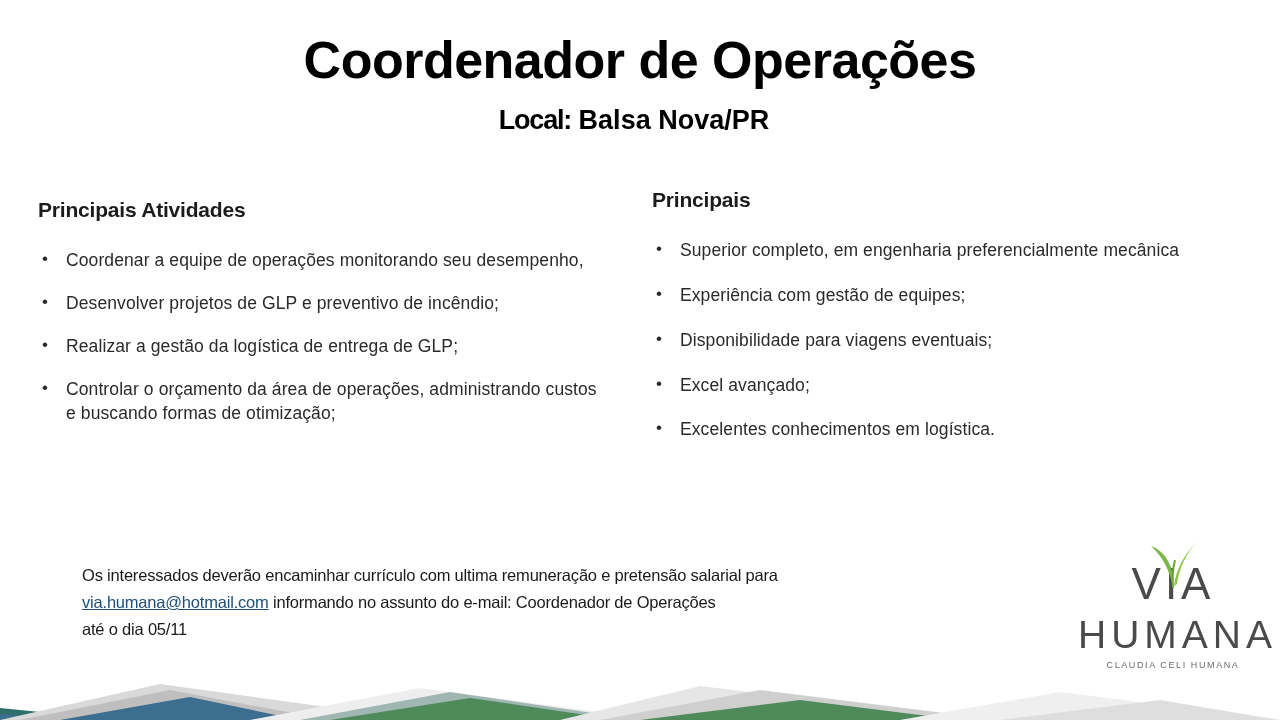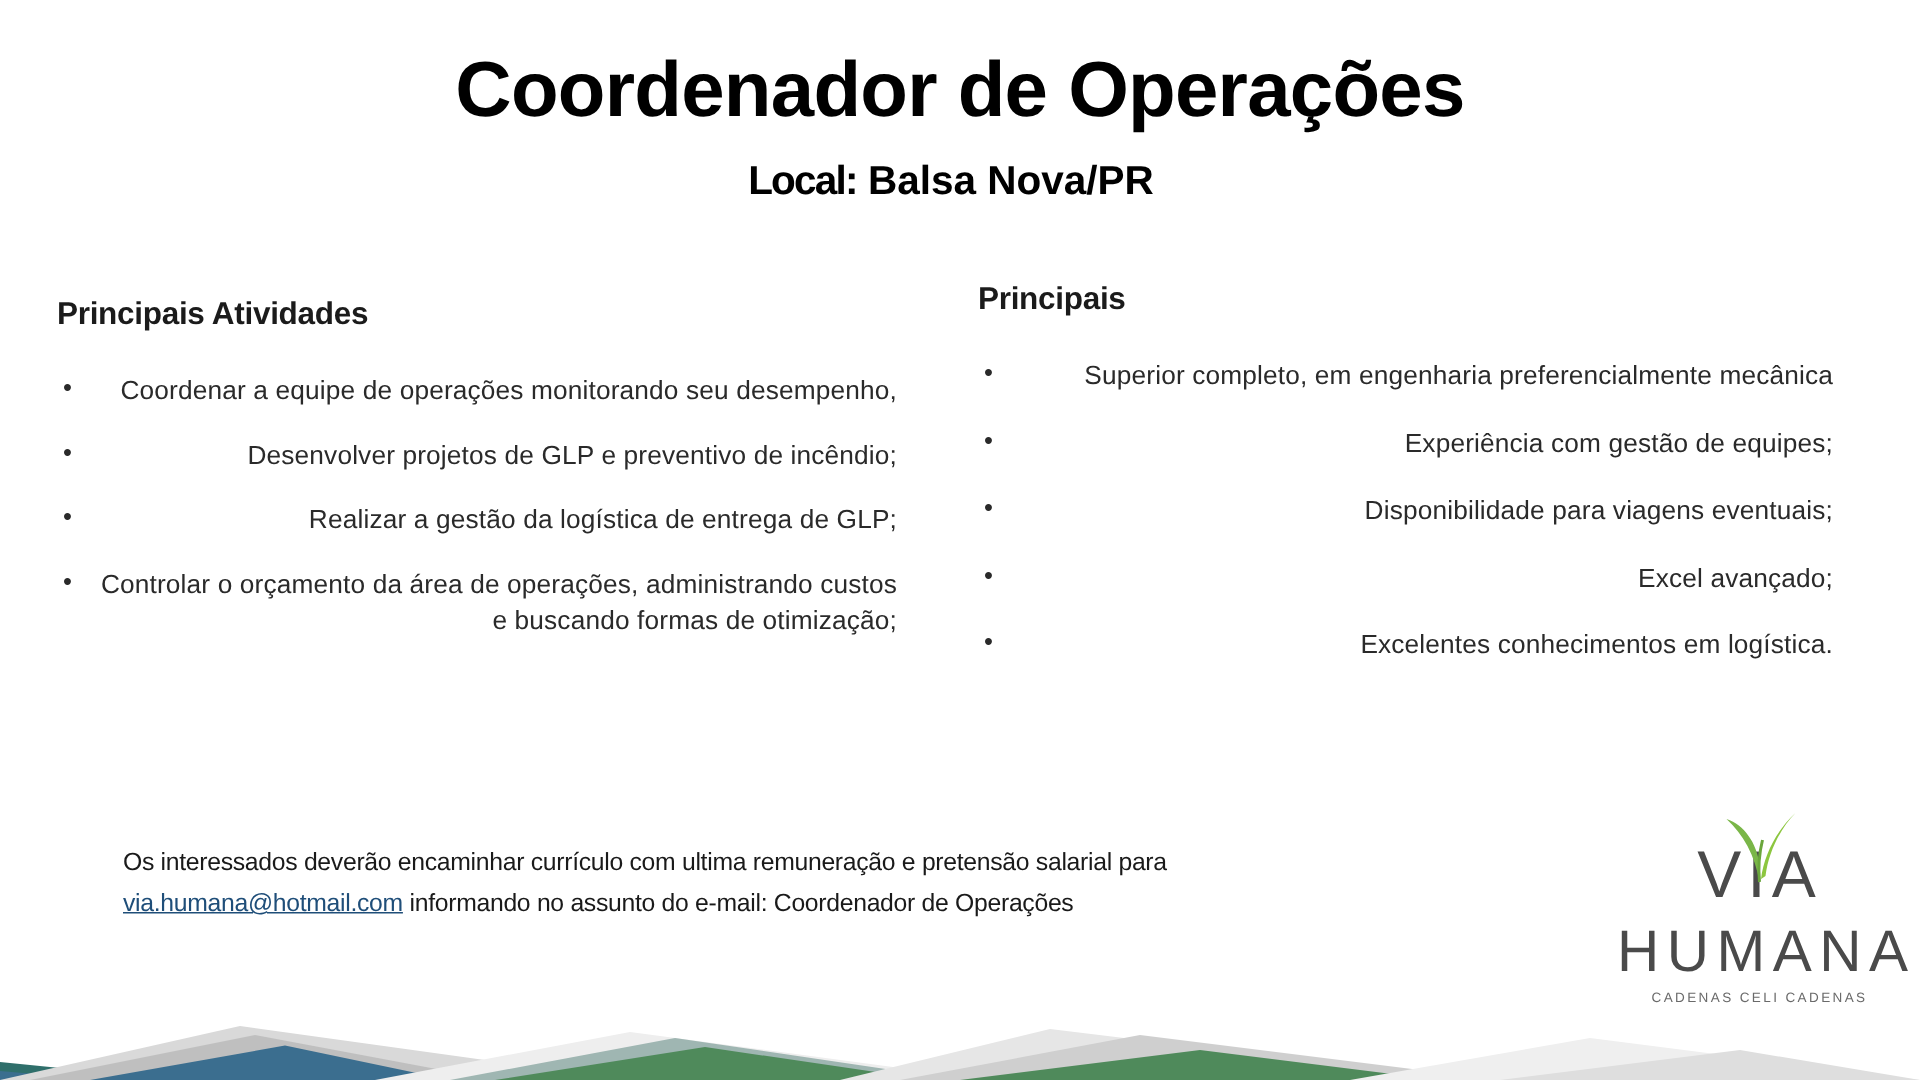--- a/index.html
+++ b/index.html
@@ -71,21 +71,20 @@
     font-weight: bold;
     color: #1b1b1b;
     margin-bottom: 26px;
     letter-spacing: -0.2px;
   }
 
   ul.bullets {
     list-style: none;
     margin: 0;
     padding: 0;
-    text-align: right;
   }
   ul.bullets li {
     position: relative;
     padding-left: 28px;
     margin-bottom: 18px;
     font-size: 17.5px;
     line-height: 1.42;
     color: #2a2a2a;
     letter-spacing: 0.1px;
   }
@@ -198,33 +197,34 @@
       <li>Excel avançado;</li>
       <li>Excelentes conhecimentos em logística.</li>
     </ul>
   </div>
 
   <div class="footer-note">
     <div>Os interessados deverão encaminhar  currículo com ultima remuneração e pretensão salarial  para</div>
     <div>
       <a href="#">via.humana@hotmail.com</a><span> informando no assunto do e-mail: Coordenador de Operações</span>
     </div>
+    <div>até o dia 05/11</div>
   </div>
 
   <div class="logo">
     <div class="logo-mark">
       <svg class="sprout" width="88" height="60" viewBox="0 0 88 60">
         <path d="M44 58 C41 40, 33 26, 22 16 C34 20, 42 32, 44 46 Z" fill="#7ab648"></path>
         <path d="M45 56 C47 40, 55 24, 68 12 C58 22, 50 38, 48 54 Z" fill="#8cc63f"></path>
         <path d="M44 58 C43 48, 44 38, 46 30" stroke="#6aa63c" stroke-width="2" fill="none"></path>
       </svg>
       <div class="via-text">VIA</div>
     </div>
     <div class="humana-text">HUMANA</div>
-    <div class="tag-text">CADENAS CELI CADENAS</div>
+    <div class="tag-text">CLAUDIA CELI HUMANA</div>
   </div>
 
   <div class="band">
     <svg width="1280" height="78" viewBox="0 0 1280 78">
       <polygon points="0,78 0,66 120,78" fill="#2f6f6b"></polygon>
       <polygon points="0,78 0,72 70,78" fill="#3b6e8f"></polygon>
       <polygon points="0,78 160,42 420,78" fill="#d9d9d9"></polygon>
       <polygon points="20,78 170,48 330,78" fill="#bfbfbf"></polygon>
       <polygon points="60,78 190,55 300,78" fill="#3b6e8f"></polygon>
       <polygon points="250,78 420,46 660,78" fill="#eeeeee"></polygon>

